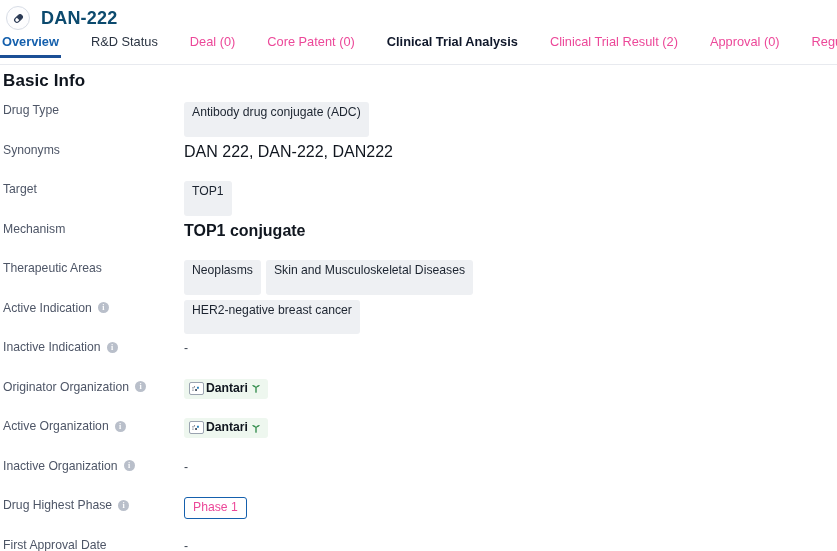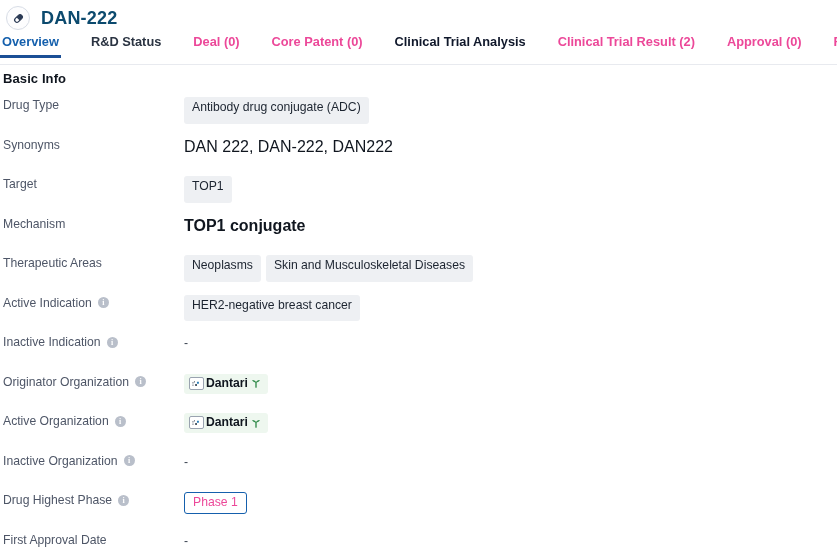--- a/index.html
+++ b/index.html
@@ -66,21 +66,20 @@
   .tab {
     position: relative;
     font-size: 12.8px;
     line-height: 1;
     padding: 0 0 9px 0;
     margin-right: 32px;
     white-space: nowrap;
     color: #2b3442;
     cursor: pointer;
     z-index: 1;
-    font-weight: bold;
   }
   .tab.dim { color: #ec4899; }
   .tab.active {
     color: #1560ad;
     font-weight: bold;
   }
   .tab.semi { font-weight: bold; color: #0f172a; }
   .tab.active::after {
     content: "";
     position: absolute;
@@ -88,21 +87,21 @@
     right: -2px;
     bottom: 0;
     height: 2.5px;
     background: #1b4f96;
     z-index: 2;
   }
   .tab:last-child { margin-right: 0; }
 
   
   .section-title {
-    font-size: 13px;
+    font-size: 17px;
     font-weight: bold;
     color: #0f151e;
     padding: 6px 0 0 3px;
     letter-spacing: 0.1px;
   }
 
   
   .info-list {
     padding-top: 9px;
   }
@@ -144,21 +143,21 @@
     flex-wrap: wrap;
     align-items: center;
     gap: 5px;
     padding-top: 2px;
     min-height: 20px;
   }
 
   .chip {
     background: #eef0f3;
     border-radius: 3px;
-    padding: 4px 8px 10px 8px;
+    padding: 4px 8px 18px 8px;
     font-size: 12.2px;
     color: #1c2430;
     line-height: 1.05;
     white-space: nowrap;
   }
   .plain-text {
     font-size: 16px;
     color: #10161f;
     line-height: 1.1;
   }

